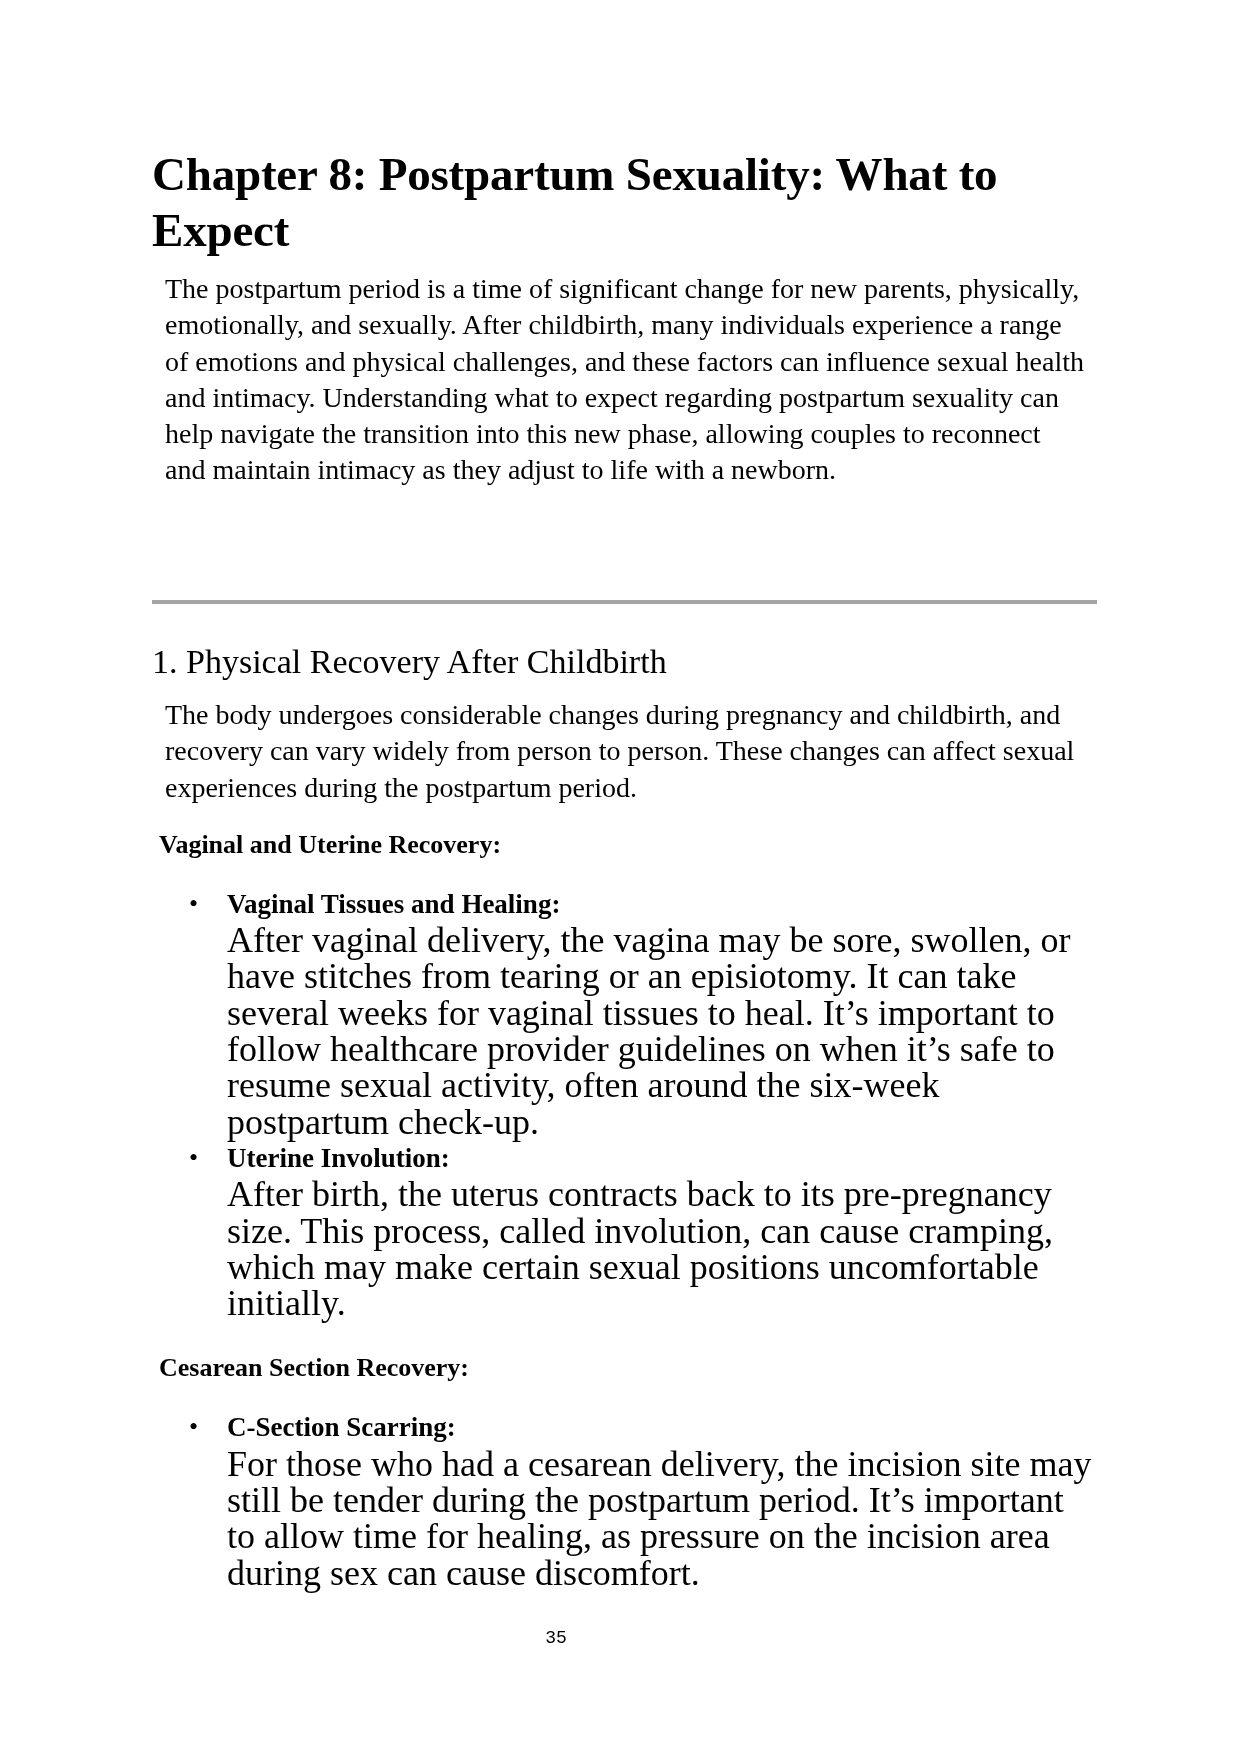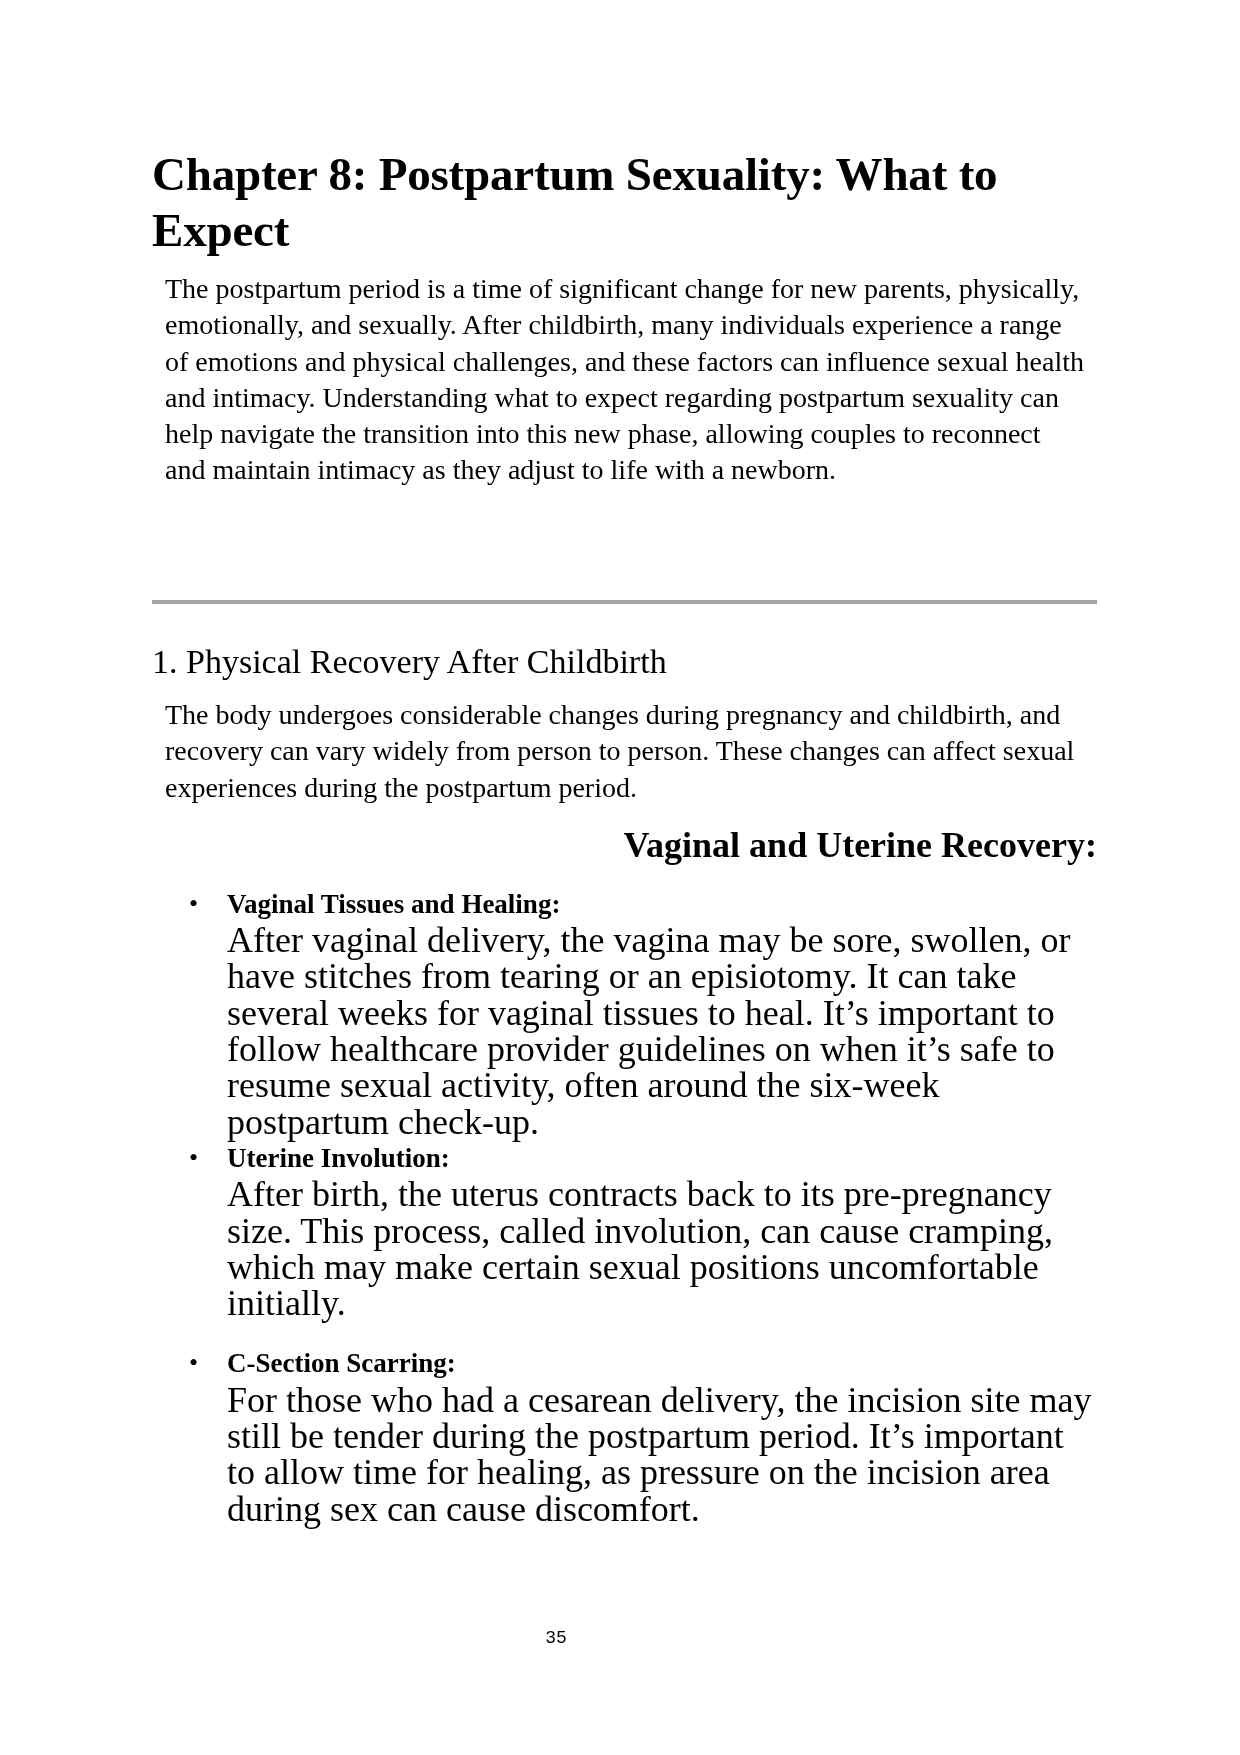--- a/index.html
+++ b/index.html
@@ -23,21 +23,21 @@
     background: #a4a4a4;
   }
   .section {
     position: absolute; left: 148px; top: 640px; width: 945px;
   }
   h2.section-title {
     margin: 0; font-size: 34px; line-height: 44px; font-weight: normal;
   }
   .section-intro { margin-top: 24px; }
   h3.sub-heading {
-    margin: 22px 0 0 7px; font-size: 36px; line-height: 34px; font-weight: bold; text-align: right;
+    margin: 22px 0 0 7px; font-size: 26px; line-height: 34px; font-weight: bold;
   }
   ul.bullets {
     list-style: none; margin: 24px 0 0 0; padding: 0;
   }
   ul.bullets li {
     position: relative; padding-left: 75px;
   }
   .bullet-dot {
     position: absolute; left: 37px; top: 0; font-size: 26px; line-height: 36.3px;
   }
@@ -79,20 +79,21 @@
         </li>
         <li>
           <span class="bullet-dot">•</span>
           <span class="item-title">Uterine Involution:</span>
           <span class="item-text">After birth, the uterus contracts back to its pre-pregnancy size. This process, called involution, can cause cramping, which may make certain sexual positions uncomfortable initially.</span>
         </li>
       </ul>
     </div>
 
     <div class="sub-block-2">
+      <h3 class="sub-heading">Cesarean Section Recovery:</h3>
       <ul class="bullets">
         <li>
           <span class="bullet-dot">•</span>
           <span class="item-title">C-Section Scarring:</span>
           <span class="item-text">For those who had a cesarean delivery, the incision site may still be tender during the postpartum period. It’s important to allow time for healing, as pressure on the incision area during sex can cause discomfort.</span>
         </li>
       </ul>
     </div>
   </div>
 

